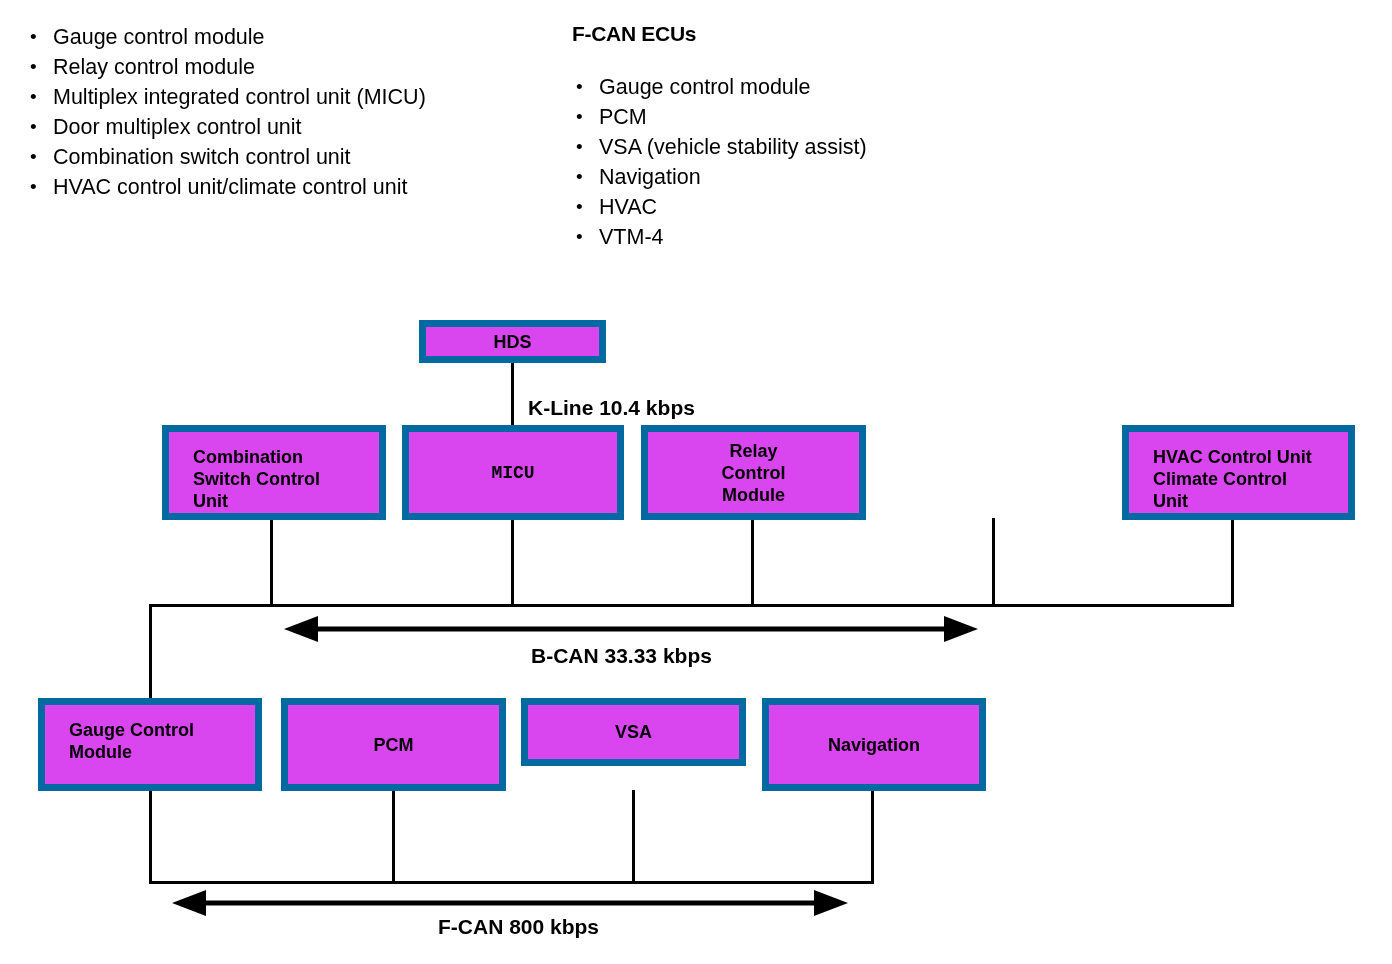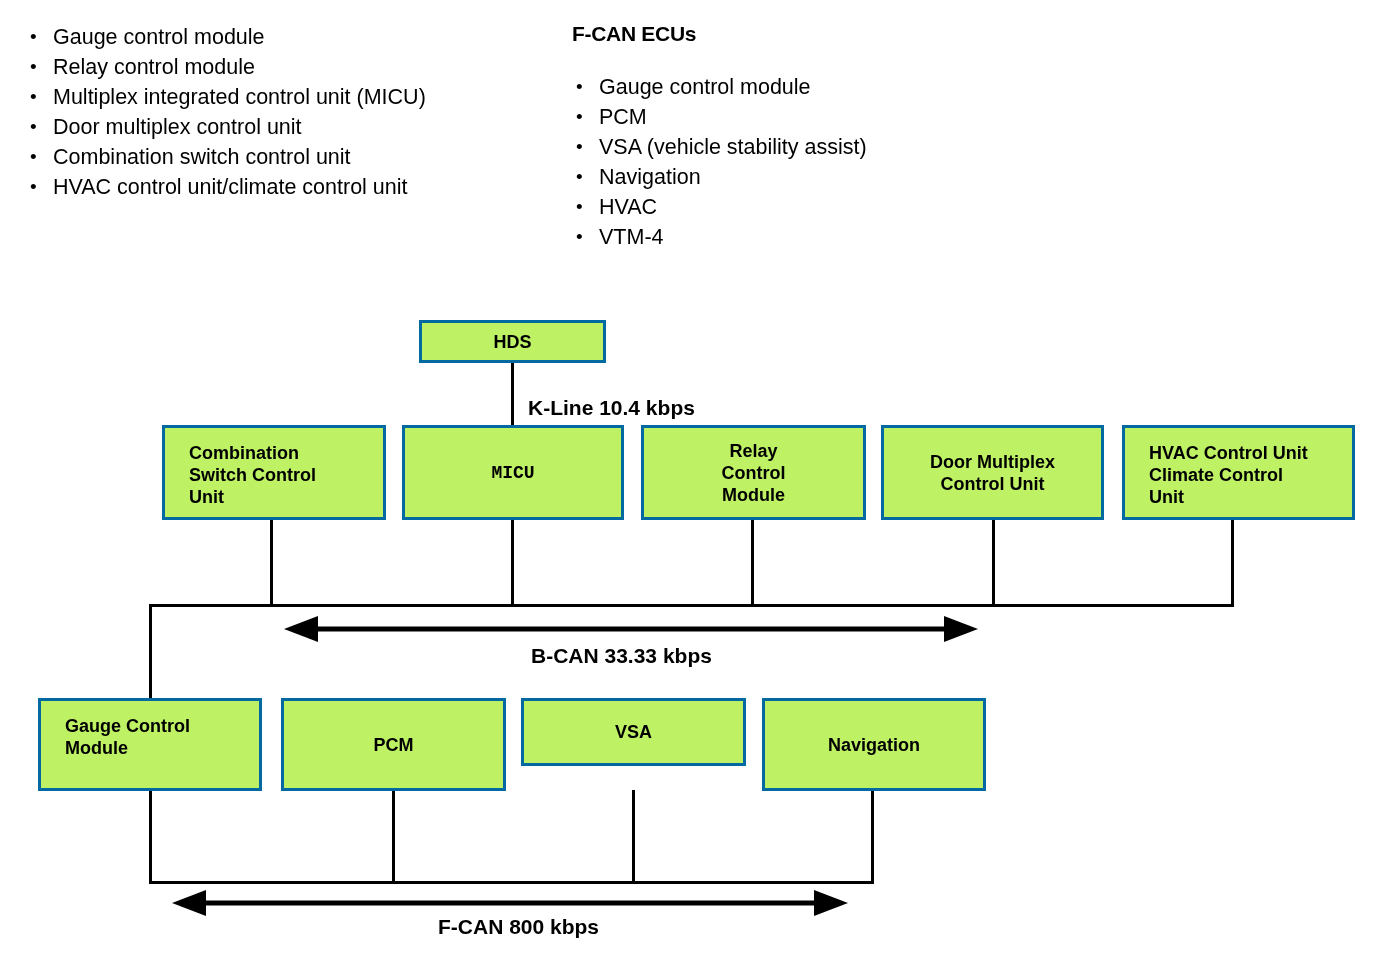--- a/index.html
+++ b/index.html
@@ -50,22 +50,22 @@
   
   #diagram {
     position: absolute;
     left: 0;
     top: 0;
     width: 1392px;
     height: 964px;
   }
   .node {
     position: absolute;
-    border: 3px solid #0369a1;
-    background: #bef264;
+    border: 7px solid #0369a1;
+    background: #d946ef;
     box-sizing: border-box;
     z-index: 3;
     display: flex;
     align-items: center;
   }
   .node .node-label {
     font-weight: bold;
     font-size: 18px;
     line-height: 22px;
     width: 100%;
@@ -160,24 +160,20 @@
   <div class="node center centerv" style="left:402px; top:425px; width:222px; height:95px;font-family:Liberation Mono, monospace;">
     <div class="node-label">MICU</div>
   </div>
 
   <div class="node center centerv" style="left:641px; top:425px; width:225px; height:95px;">
     <div class="node-label">Relay
 Control
 Module</div>
   </div>
 
-  <div class="node center centerv" style="left:881px; top:425px; width:223px; height:95px;">
-    <div class="node-label">Door Multiplex
-Control Unit</div>
-  </div>
 
   <div class="node leftal" style="left:1122px; top:425px; width:233px; height:95px;">
     <div class="node-label">HVAC Control Unit
 Climate Control
 Unit</div>
   </div>
 
   <div class="wire-v" style="left:270px; top:518px; height:89px;"></div>
   <div class="wire-v" style="left:511px; top:518px; height:89px;"></div>
   <div class="wire-v" style="left:751px; top:518px; height:89px;"></div>

